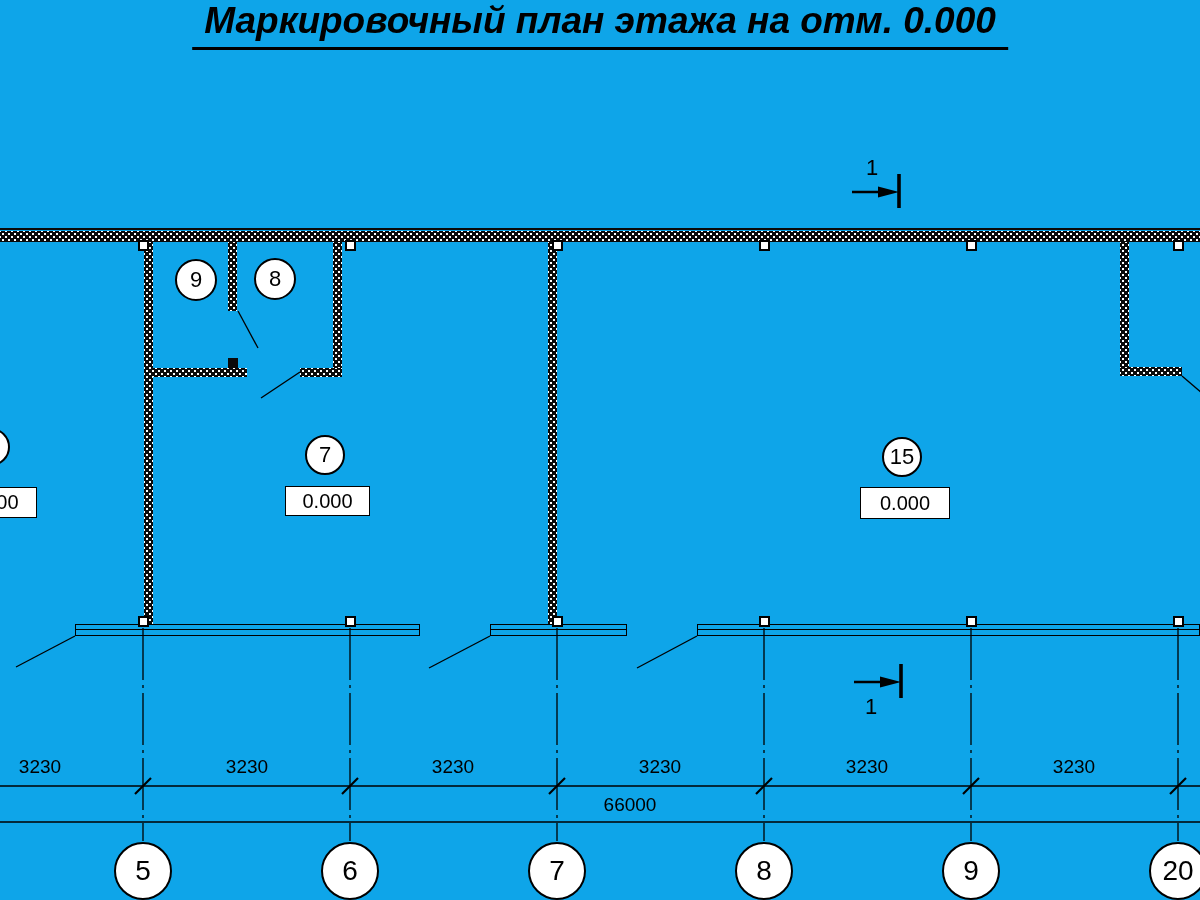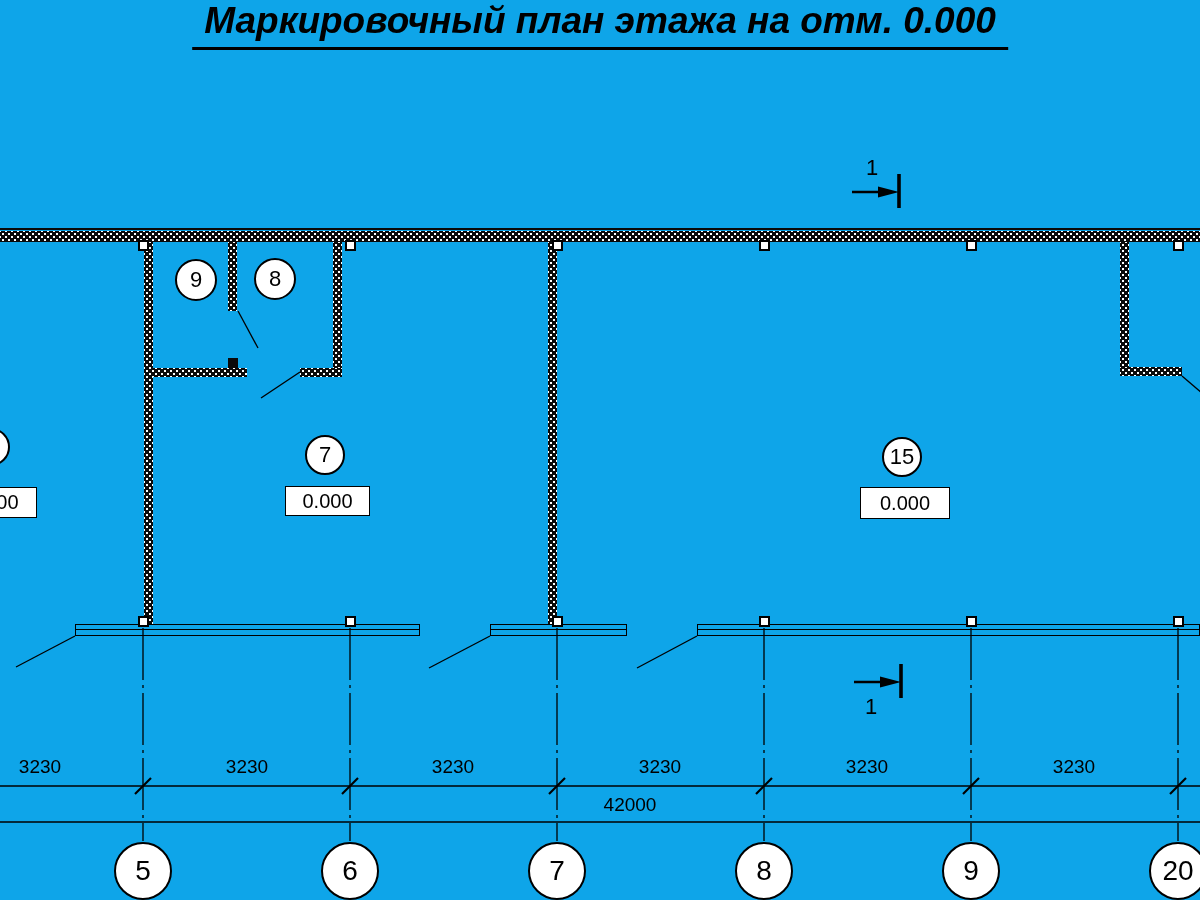--- a/index.html
+++ b/index.html
@@ -148,21 +148,21 @@
     <span>0.000</span>
   </div>
 
   <div class="dimlabel" style="left:5px;top:756px;">3230</div>
   <div class="dimlabel" style="left:212px;top:756px;">3230</div>
   <div class="dimlabel" style="left:418px;top:756px;">3230</div>
   <div class="dimlabel" style="left:625px;top:756px;">3230</div>
   <div class="dimlabel" style="left:832px;top:756px;">3230</div>
   <div class="dimlabel" style="left:1039px;top:756px;">3230</div>
 
-  <div class="dimlabel" style="left:595px;top:794px;">42000</div>
+  <div class="dimlabel" style="left:595px;top:794px;">66000</div>
 
   <div class="axiscircle" style="left:114px;top:842px;">
     <span>5</span>
   </div>
   <div class="axiscircle" style="left:321px;top:842px;">
     <span>6</span>
   </div>
   <div class="axiscircle" style="left:528px;top:842px;">
     <span>7</span>
   </div>

